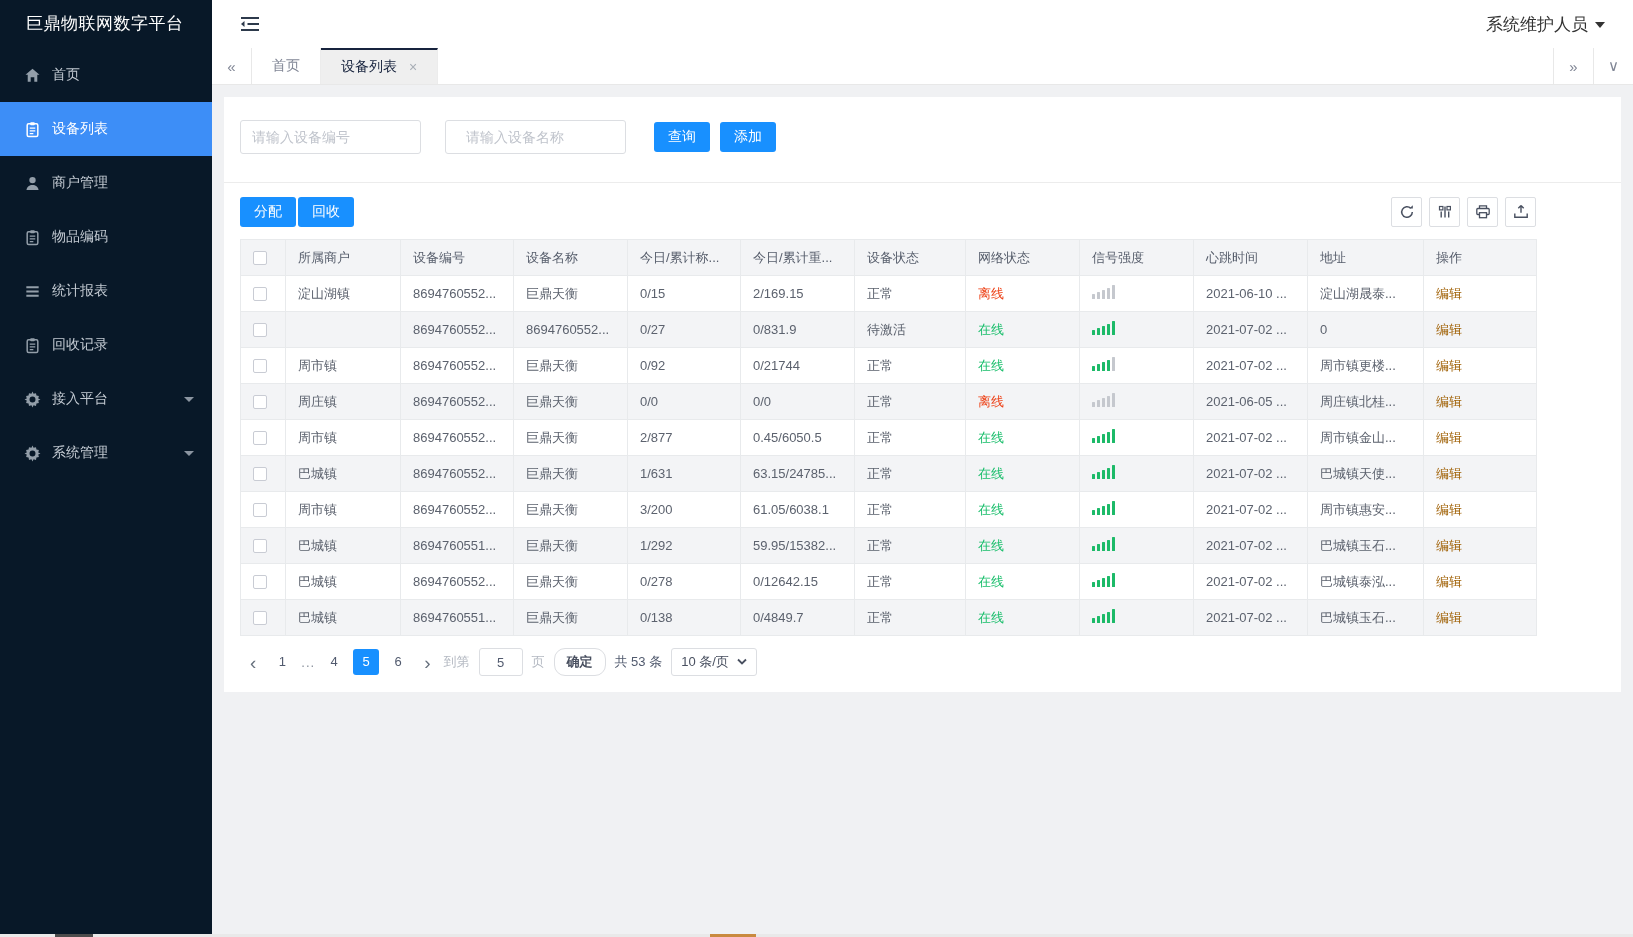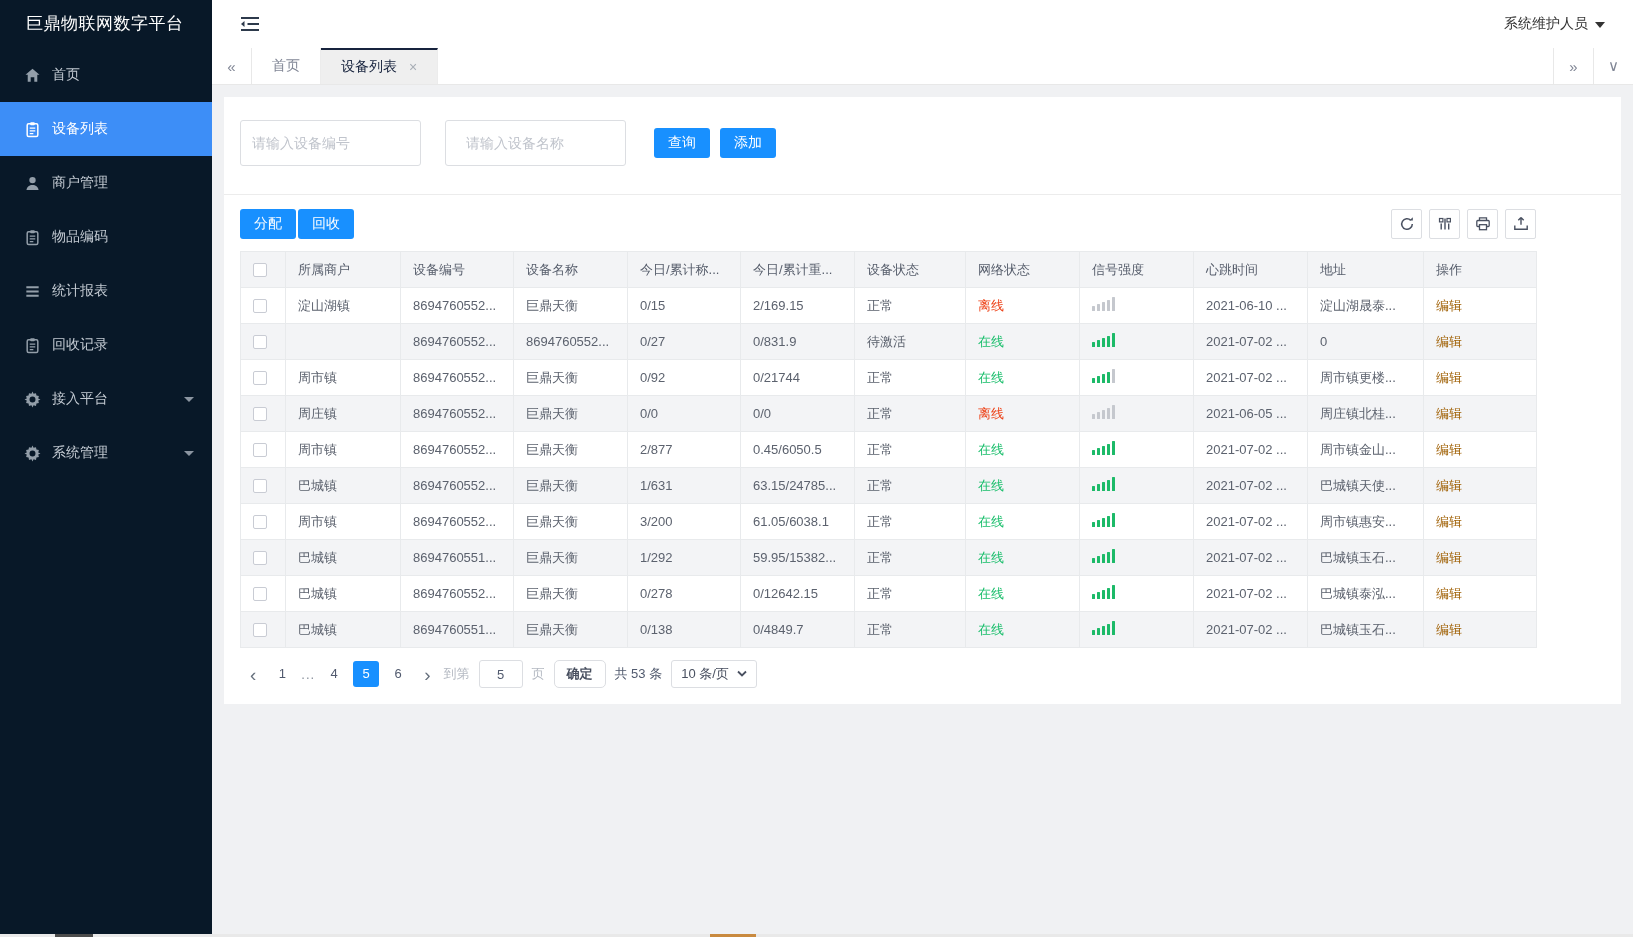--- a/index.html
+++ b/index.html
@@ -32,21 +32,21 @@
   }
 
   
   .main { flex:1; display:flex; flex-direction:column; min-width:0; }
   .topbar {
     height:48px; background:#fff; display:flex; align-items:center;
     padding:0 28px 0 28px; flex:none;
   }
   .fold { width:20px; height:16px; color:#2d3a4b; cursor:pointer; display:inline-flex; }
   .fold svg { width:100%; height:100%; }
-  .user { margin-left:auto; display:flex; align-items:center; gap:7px; font-size:14px; color:#333; cursor:pointer; }
+  .user { margin-left:auto; display:flex; align-items:center; gap:7px; font-size:17px; color:#333; cursor:pointer; }
   .ucaret { width:0; height:0; border-left:5px solid transparent; border-right:5px solid transparent; border-top:6px solid #333; margin-top:2px; }
 
   
   .tabbar { height:37px; background:#fff; display:flex; align-items:stretch; border-bottom:1px solid #e8e8e8; flex:none; }
   .tab-nav {
     width:40px; display:flex; align-items:center; justify-content:center;
     color:#808695; font-size:15px; cursor:pointer; user-select:none;
   }
   .tab-nav.left  { border-right:1px solid #e8e8e8; }
   .tab-nav.right { border-left:1px solid #e8e8e8; margin-left:auto; }
@@ -59,21 +59,21 @@
   .tab.active {
     background:#efefef; color:#17233d; border-top:2px solid #17233d;
   }
   .tab .close { margin-left:12px; color:#a7adb5; font-size:14px; line-height:1; }
 
   
   .content { flex:1; padding:12px 12px; background:#f0f1f3; overflow:hidden; }
   .card { background:#fff; width:100%; }
   .search-row { padding:23px 16px 28px 16px; display:flex; align-items:center; }
   .text-input {
-    width:181px; height:46px; border:1px solid #dcdee2; border-radius:3px;
+    width:181px; height:34px; border:1px solid #dcdee2; border-radius:3px;
     padding:0 11px; font-size:14px; color:#515a6e; outline:none;
     font-family:"Liberation Sans","DejaVu Sans",sans-serif;
   }
   .text-input::placeholder { color:#c0c4cc; }
   .text-input + .text-input { margin-left:24px;padding-left:20px; }
   .btn {
     height:30px; padding:0 14px; font-size:14px; border:none; border-radius:3px;
     cursor:pointer; font-family:"Liberation Sans","DejaVu Sans",sans-serif;
   }
   .btn.primary { background:#1890ff; color:#fff; }
@@ -120,21 +120,21 @@
   .pg-num.active { background:#1890ff; color:#fff; }
   .pg-ellipsis { color:#8a919c; letter-spacing:1px; }
   .pg-muted { color:#b4b9c2; }
   .pg-input {
     width:44px; height:28px; border:1px solid #dcdee2; border-radius:3px;
     text-align:center; font-size:13px; color:#515a6e; outline:none;
     font-family:"Liberation Sans","DejaVu Sans",sans-serif;
   }
   .pg-confirm {
     height:28px; padding:0 12px; background:#fff; border:1px solid #dcdee2;
-    border-radius:5px; font-size:13px; color:#495060; font-weight:bold; cursor:pointer;
+    border-radius:11px; font-size:13px; color:#495060; font-weight:bold; cursor:pointer;
     font-family:"Liberation Sans","DejaVu Sans",sans-serif;
     text-align:right;
   }
   .pg-size {
     height:28px; border:1px solid #dcdee2; border-radius:3px; background:#fff;
     display:flex; align-items:center; gap:8px; padding:0 9px; cursor:pointer; color:#495060;
   }
   .pg-size svg { width:10px; height:10px; color:#495060; }
 
   

